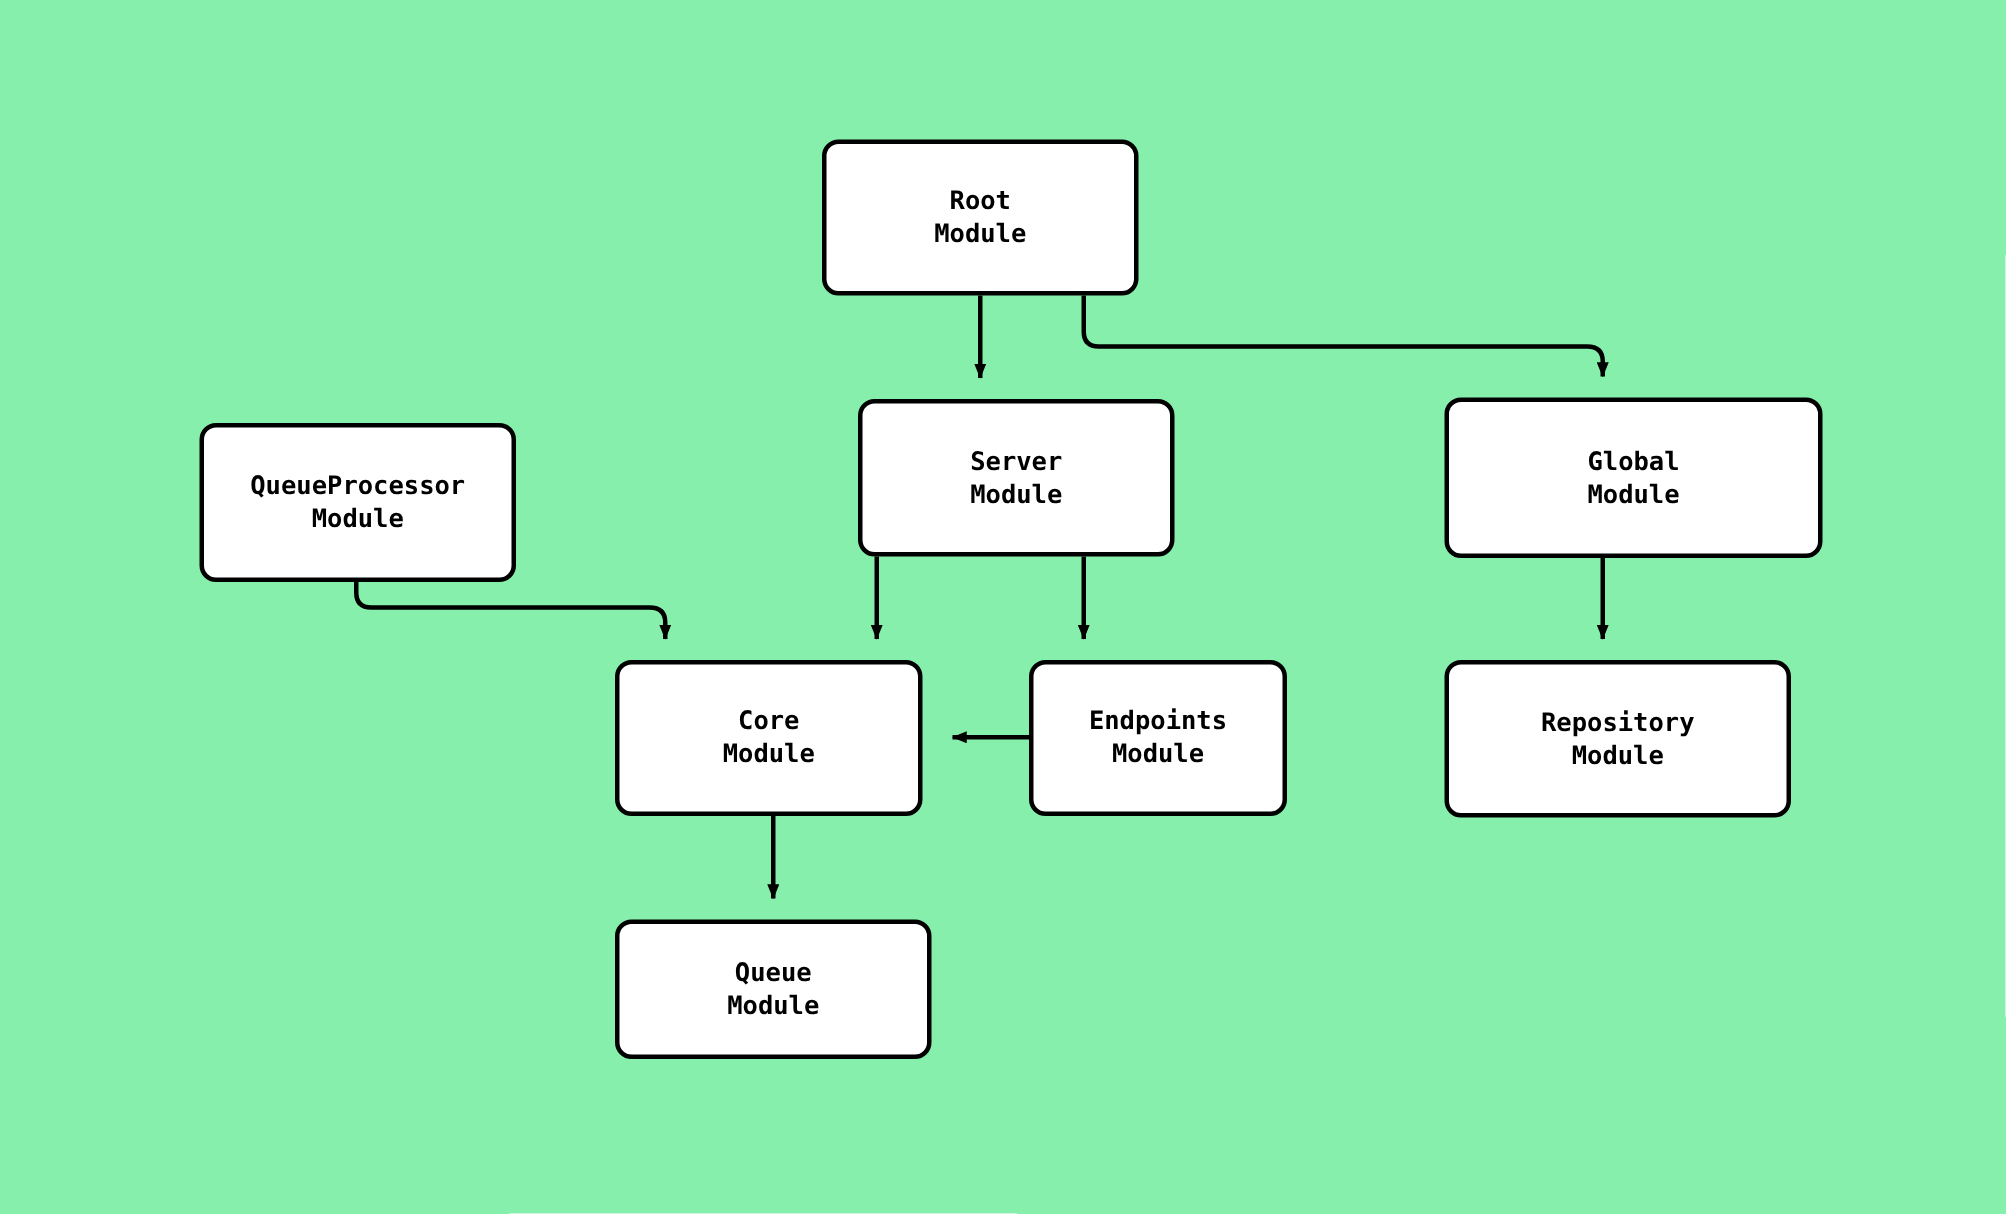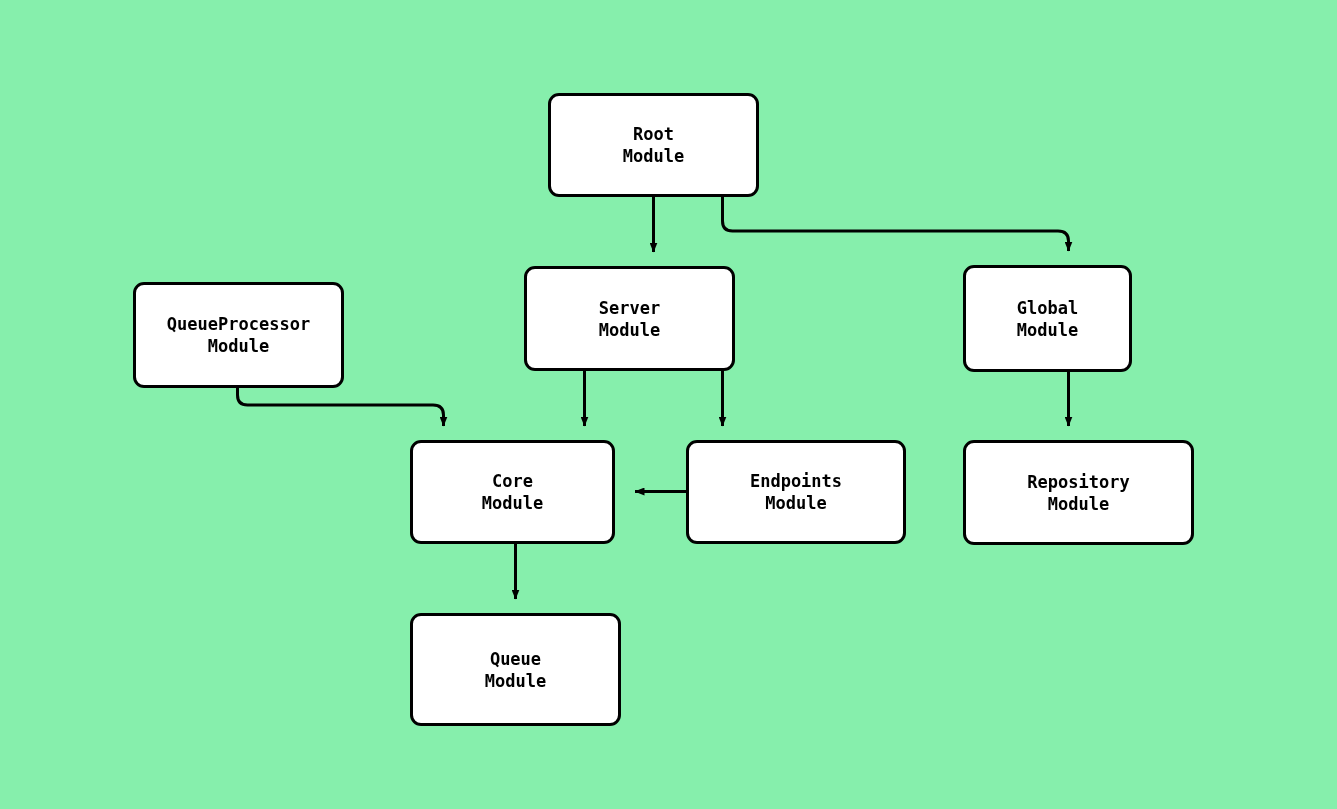--- a/index.html
+++ b/index.html
@@ -71,43 +71,43 @@
   <div class="node" style="left:548px; top:93px; width:211px; height:104px;">
     <div class="node-label">Root
 Module</div>
   </div>
 
   <div class="node" style="left:133px; top:282px; width:211px; height:106px;">
     <div class="node-label">QueueProcessor
 Module</div>
   </div>
 
-  <div class="node" style="left:524px; top:266px; width:211px; height:105px;">
+  <div class="node" style="left:572px; top:266px; width:211px; height:105px;">
     <div class="node-label">Server
 Module</div>
   </div>
 
-  <div class="node" style="left:963px; top:265px; width:169px; height:107px;">
+  <div class="node" style="left:963px; top:265px; width:252px; height:107px;">
     <div class="node-label">Global
 Module</div>
   </div>
 
   <div class="node" style="left:410px; top:440px; width:205px; height:104px;">
     <div class="node-label">Core
 Module</div>
   </div>
 
-  <div class="node" style="left:686px; top:440px; width:220px; height:104px;">
+  <div class="node" style="left:686px; top:440px; width:172px; height:104px;">
     <div class="node-label">Endpoints
 Module</div>
   </div>
 
   <div class="node" style="left:963px; top:440px; width:231px; height:105px;">
     <div class="node-label">Repository
 Module</div>
   </div>
 
-  <div class="node" style="left:410px; top:613px; width:211px; height:113px;">
+  <div class="node" style="left:410px; top:613px; width:211px; height:93px;">
     <div class="node-label">Queue
 Module</div>
   </div>
 
 </div>
 
 </body></html>

